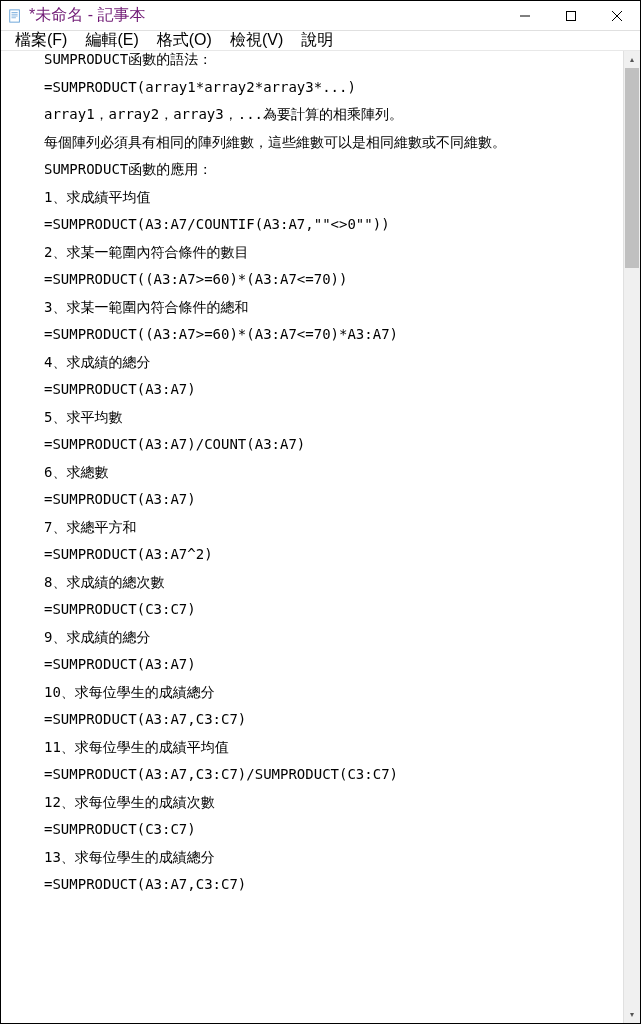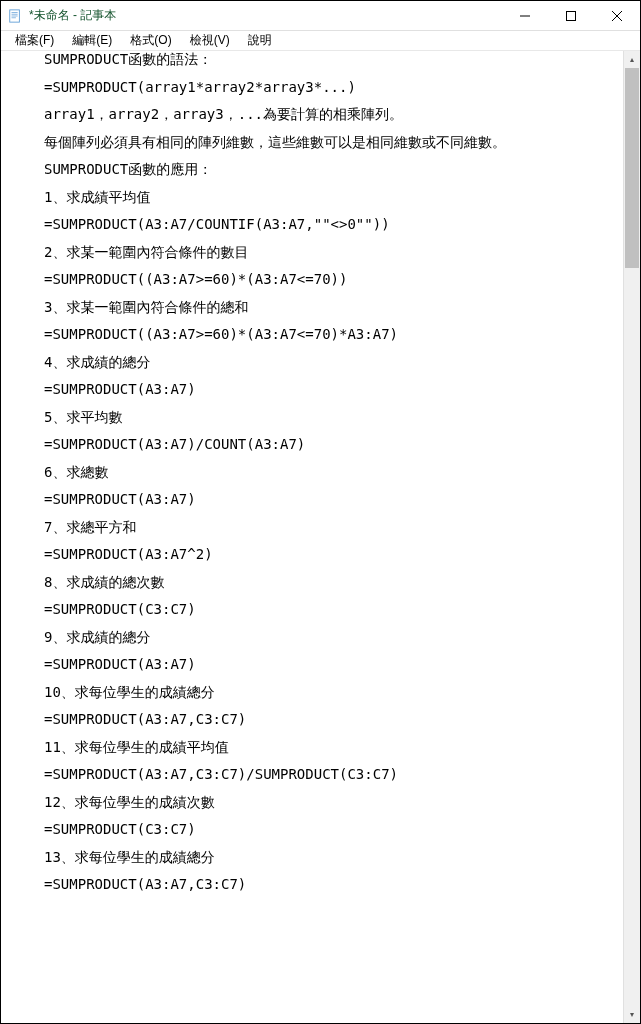--- a/index.html
+++ b/index.html
@@ -42,22 +42,22 @@
       height: 16px;
       display: inline-flex;
       align-items: center;
       justify-content: center;
     }
     .app-icon svg {
       width: 14px;
       height: 14px;
     }
     .title-text {
-      font-size: 12px;
-      color: #14532d;
+      font-size: 16px;
+      color: #701a75;
     }
     .window-controls {
       display: flex;
       height: 100%;
     }
     .win-btn {
       width: 46px;
       height: 100%;
       display: flex;
       align-items: center;
@@ -74,21 +74,21 @@
     .menubar {
       height: 20px;
       display: flex;
       align-items: center;
       padding-left: 6px;
       gap: 2px;
       border-bottom: 1px solid #e8e8e8;
       background: #fff;
     }
     .menu-item {
-      font-size: 12px;
+      font-size: 16px;
       color: #000;
       padding: 2px 8px;
       cursor: default;
     }
     .content-area {
       flex: 1;
       position: relative;
       overflow: hidden;
       display: flex;
       padding-left: 41px;

